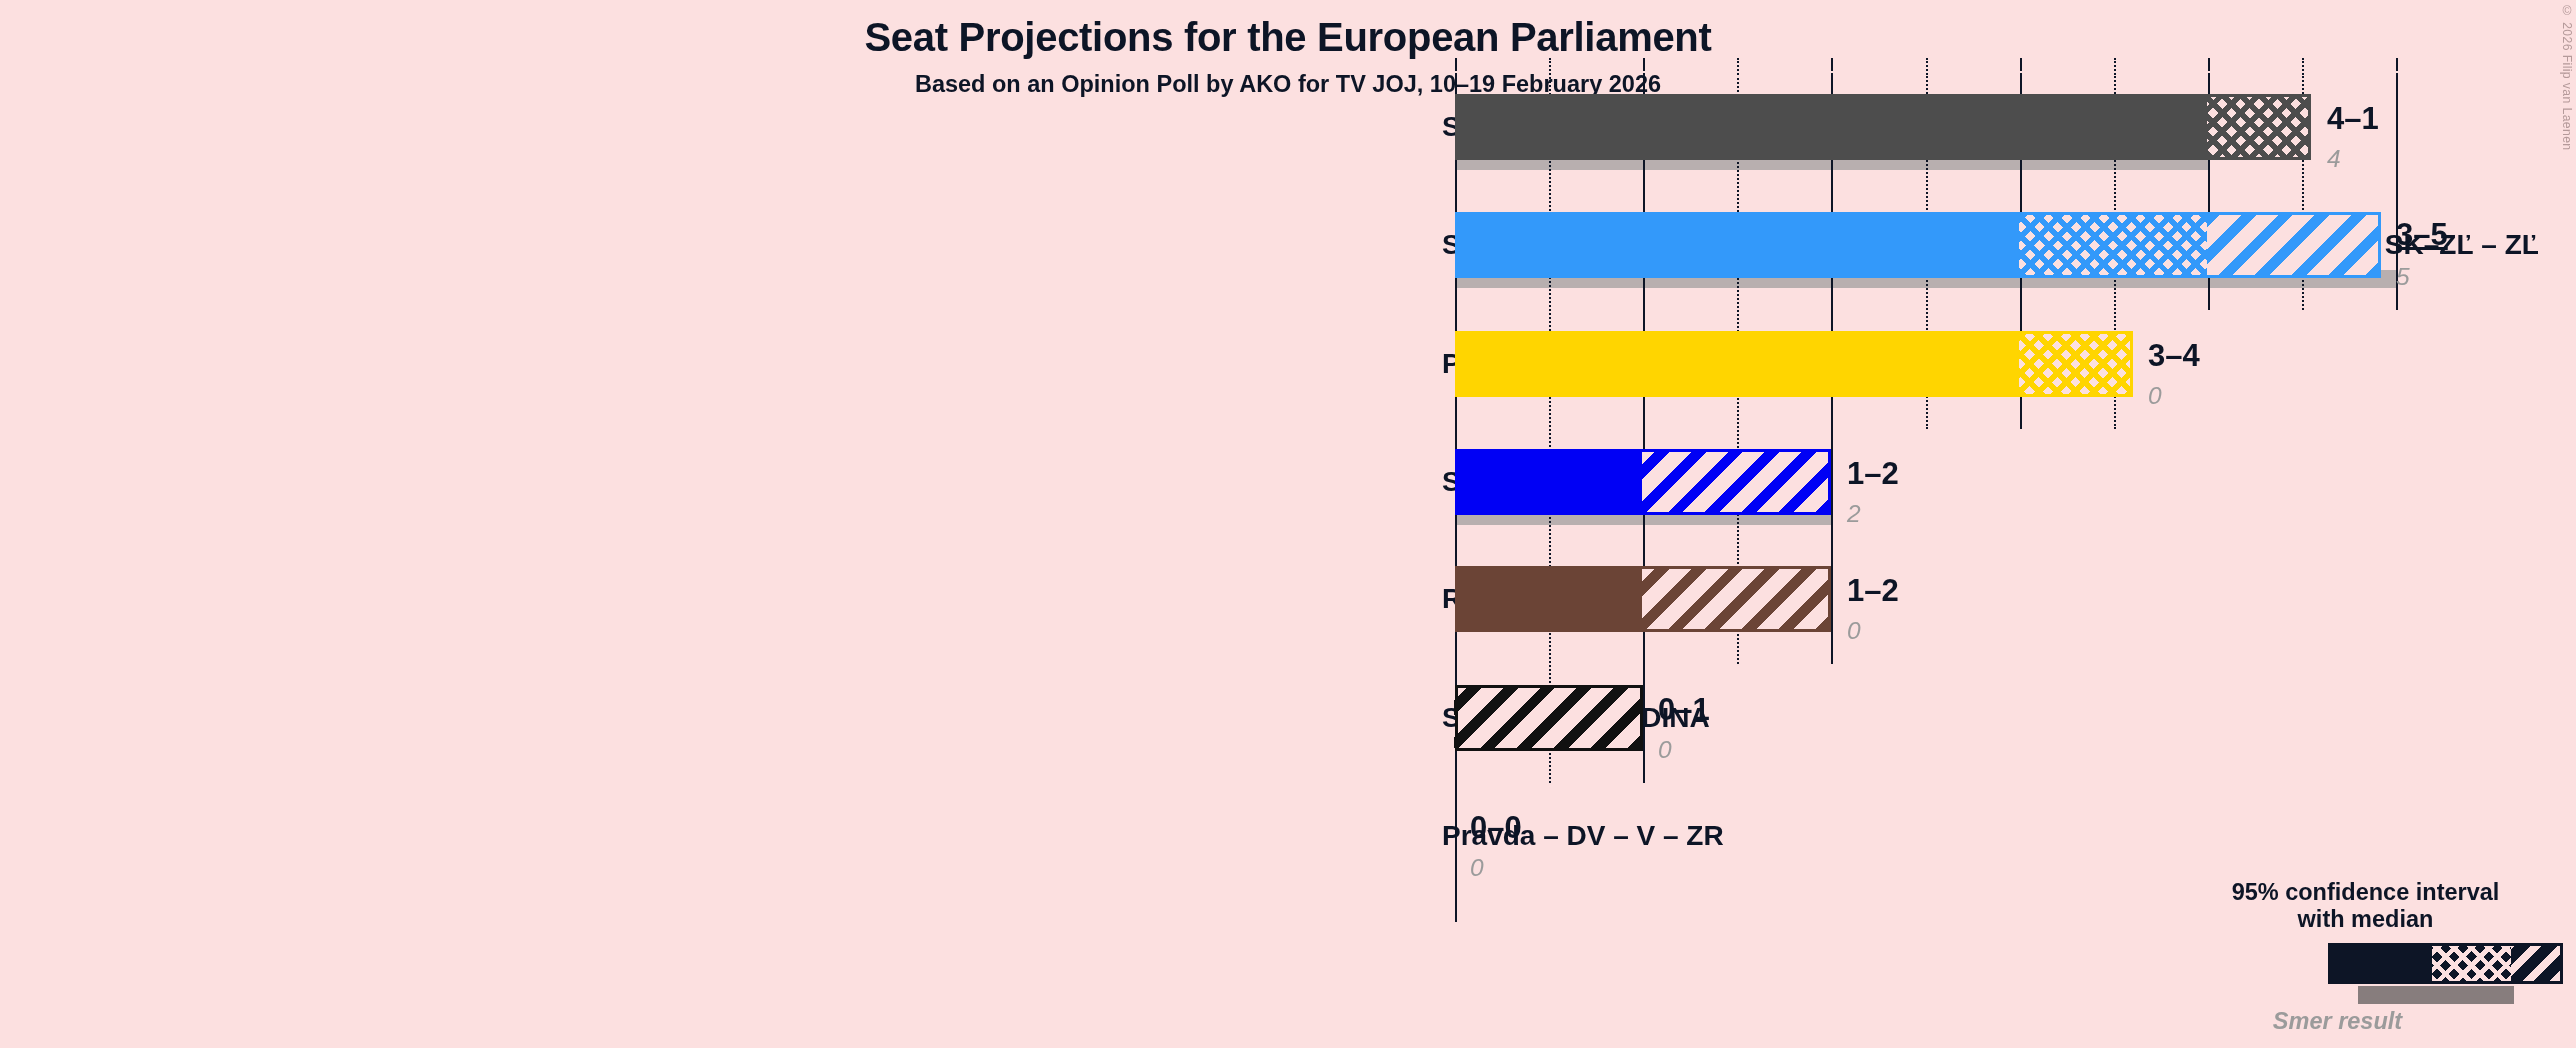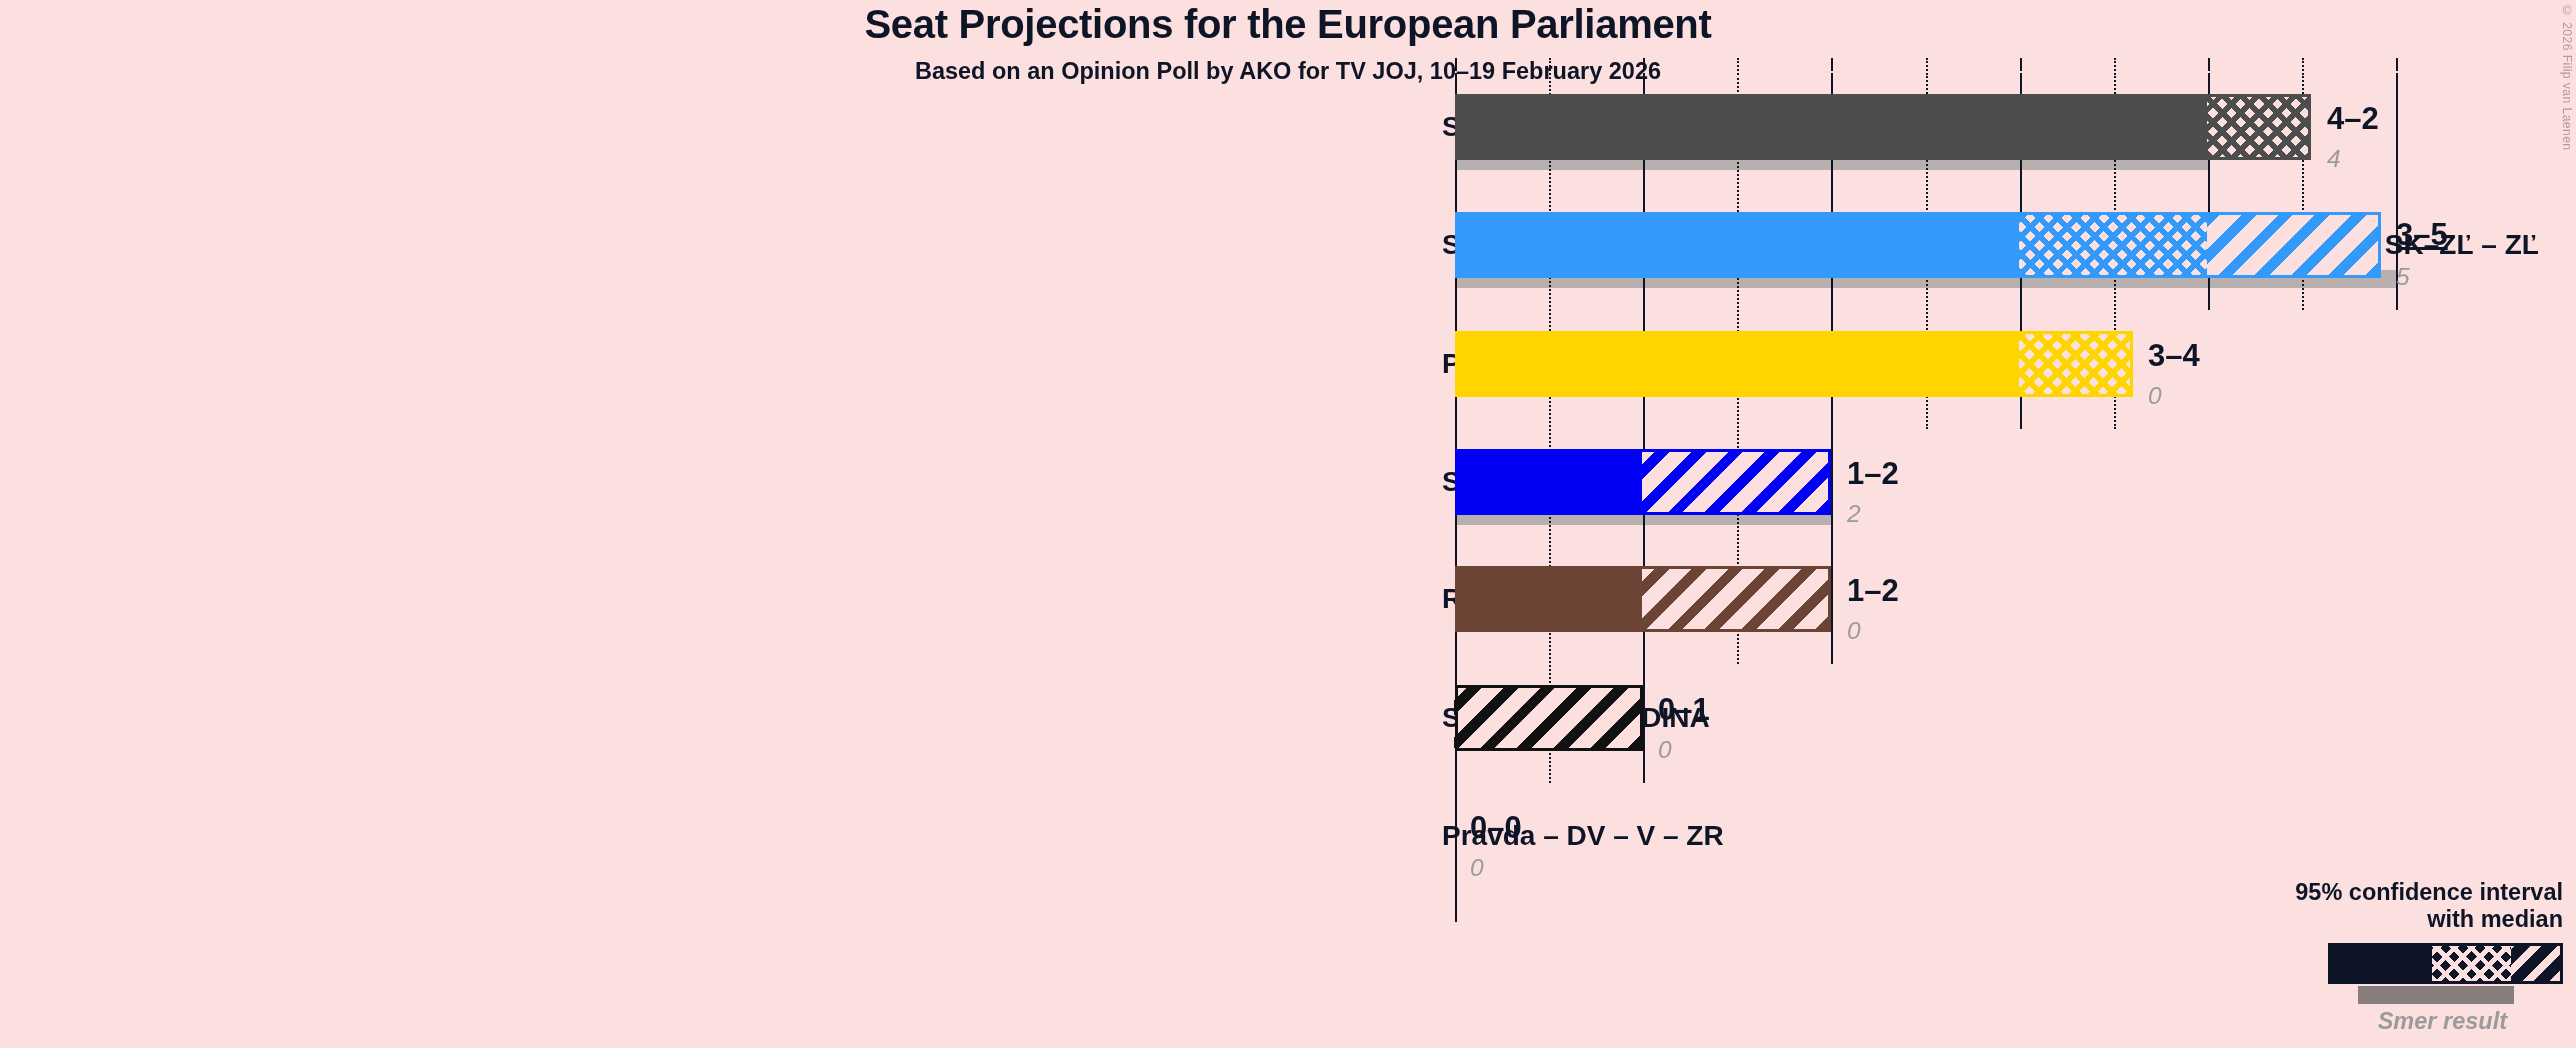--- a/index.html
+++ b/index.html
@@ -7,21 +7,21 @@
     width:2576px;height:1048px;
     background:#fce0e0;
     font-family:"Liberation Sans", sans-serif;
     color:#0d1526;
     overflow:hidden;
     position:relative;
   }
   #chart-root{position:absolute;inset:0;}
 
   
-  #title-block{position:absolute;left:0;top:3px;width:2576px;text-align:center;}
+  #title-block{position:absolute;left:0;top:16px;width:2576px;text-align:center;}
   #chart-title{
     font-size:40px;font-weight:bold;letter-spacing:-0.3px;color:#0d1526;
     line-height:1.05;
   }
   #chart-subtitle{
     font-size:23.5px;font-weight:bold;color:#0d1526;margin-top:14px;line-height:1.05;
   }
 
   
   #copyright{
@@ -70,21 +70,21 @@
     font-size:31px;font-weight:bold;color:#0d1526;
     white-space:nowrap;line-height:1;
   }
   .lastvalue{
     position:absolute;
     font-size:24.5px;font-style:italic;color:#9b9b9b;
     white-space:nowrap;line-height:1;
   }
 
   
-  #legend{position:absolute;right:13px;bottom:13px;width:395px;text-align:right;}
+  #legend{position:absolute;right:13px;bottom:13px;width:395px;text-align:center;}
   #legend-title{font-size:23.5px;font-weight:bold;color:#0d1526;line-height:1.16;}
   #legend-bar-wrap{position:relative;height:41px;margin-top:9.4px;}
   #legend-bar{
     position:absolute;right:0;top:0;height:41px;width:235px;
     border:3.8px solid #0d1526;box-sizing:border-box;background:#0d1526;
   }
   #legend-seg-cross{position:absolute;right:49px;top:0;bottom:0;width:79px;}
   #legend-seg-diag{position:absolute;right:0;top:0;bottom:0;width:49px;}
   #legend-last{
     position:absolute;right:49px;top:43px;width:156px;height:18px;background:#877d7d;
@@ -132,21 +132,21 @@
         <div class="tick minor" style="left: 847px; top: -15px;"></div>
       </div>
     <div id="rows">
         <div class="row" style="top: 21px; width: 1035px;">
           <div class="rowlabel" style="left: -13px; transform: translateX(-100%); top: 19px;">Smer–SD – HLAS–SD – HLAS–SD–DV – Kotleba–ĽSNS</div>
           <div class="bar" style="width: 856px; border: 3.8px solid rgb(77, 77, 77); background: rgb(252, 224, 224);">
             <div class="seg solid" style="left: 0px; width: 749px; background: rgb(77, 77, 77);"></div>
             <div class="seg cross" style="left: 749px; width: 104px; background-image: repeating-linear-gradient(45deg, rgb(77, 77, 77) 0px, rgb(77, 77, 77) 5.6px, transparent 5.6px, transparent 13px), repeating-linear-gradient(-45deg, rgb(77, 77, 77) 0px, rgb(77, 77, 77) 5.6px, transparent 5.6px, transparent 13px);"></div>
           </div>
           <div class="lastresult" style="width: 753px; top: 58px; z-index: -1;"></div>
-          <div class="valuelabel" style="left: 872px; top: 9.4px;">4–2</div>
+          <div class="valuelabel" style="left: 872px; top: 9.4px;">4–1</div>
           <div class="lastvalue" style="left: 872px; top: 53px;">4</div>
         </div>
         <div class="row" style="top: 139px; width: 1035px;">
           <div class="rowlabel" style="left: -13px; transform: translateX(-100%); top: 19px;">SK – KDH – D – MS – MODRÍ – MODRÍ–MOST–HÍD – MOST–HÍD – MF – SK–ZĽ – ZĽ</div>
           <div class="bar" style="width: 926px; border: 3.8px solid rgb(51, 153, 250); background: rgb(252, 224, 224);">
             <div class="seg solid" style="left: 0px; width: 561px; background: rgb(51, 153, 250);"></div>
             <div class="seg cross" style="left: 561px; width: 188px; background-image: repeating-linear-gradient(45deg, rgb(51, 153, 250) 0px, rgb(51, 153, 250) 5.6px, transparent 5.6px, transparent 13px), repeating-linear-gradient(-45deg, rgb(51, 153, 250) 0px, rgb(51, 153, 250) 5.6px, transparent 5.6px, transparent 13px);"></div>
             <div class="seg diag" style="left: 749px; width: 173px; background-image: repeating-linear-gradient(-45deg, rgb(51, 153, 250) 0px, rgb(51, 153, 250) 10.4px, transparent 10.4px, transparent 26px);"></div>
           </div>
           <div class="lastresult" style="width: 941px; top: 58px; z-index: -1;"></div>

